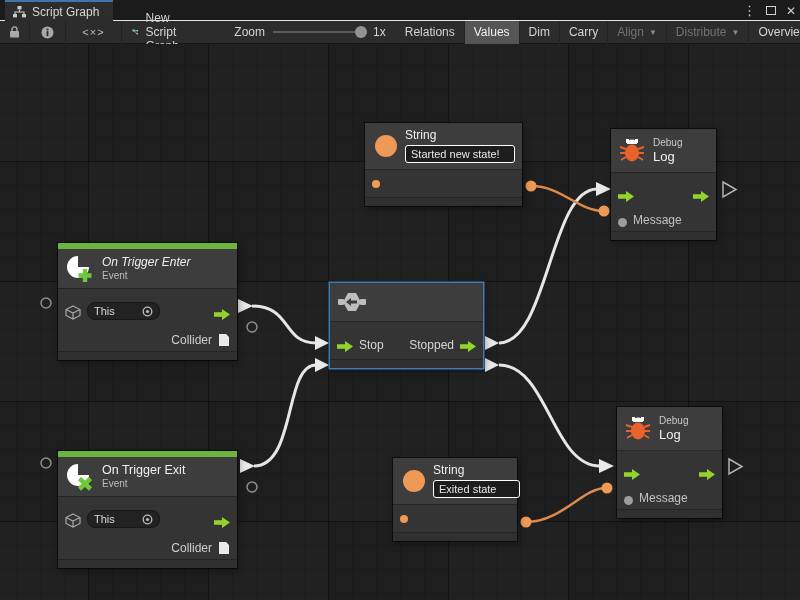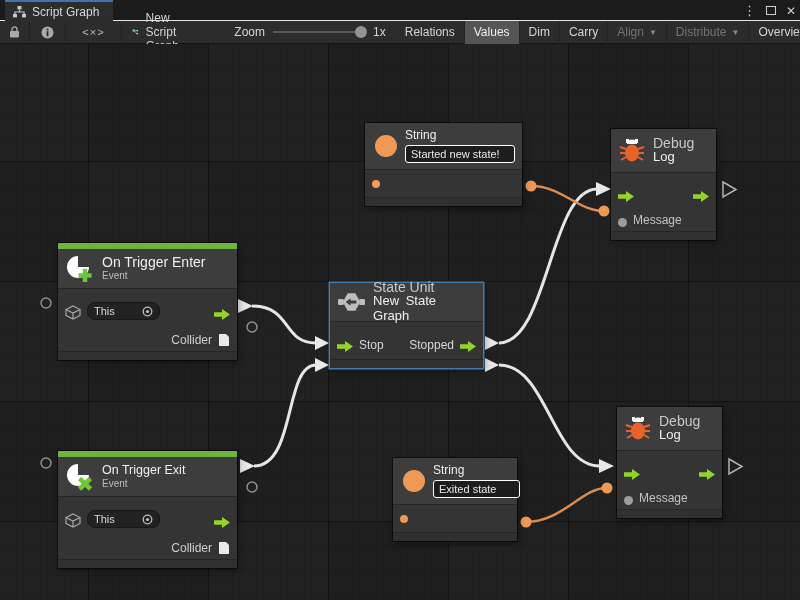--- a/index.html
+++ b/index.html
@@ -51,21 +51,21 @@
 
   svg.wires { position:absolute; left:0; top:0; width:800px; height:600px; pointer-events:none; }
 
   
   .node { position:absolute; background:#343434; color:#e2e2e2;
           box-shadow:0 0 0 1px rgba(0,0,0,0.55), 2px 3px 7px rgba(0,0,0,0.35); }
   .node.selected { box-shadow:0 0 0 1.5px #3e7cb2, 2px 3px 7px rgba(0,0,0,0.35); }
   .stripe { height:6px; background:#6db33f; }
   .nhead { background:#3d3d3d; border-bottom:1px solid #262626; display:flex; align-items:center;
            gap:8px; padding:5px 8px; }
-  .nhead .kind { font-size:14px; color:#c9c9c9; line-height:12px; }
+  .nhead .kind { font-size:10px; color:#c9c9c9; line-height:12px; }
   .nhead .title { font-size:13px; color:#efefef; line-height:15px; }
   .nhead .subtitle { font-size:10px; color:#bdbdbd; line-height:12px; }
   .nbody { padding:4px 7px; }
   .nfoot { height:9px; background:#303030; border-top:1px solid #262626; }
   .prow { display:flex; align-items:flex-end; gap:6px; font-size:12px; color:#d6d6d6; }
   .prow .grow { flex:1; }
   .valuefield { background:#1d1d1d; border:1px solid #ffffff; border-radius:3px; color:#e8e8e8;
                 font-size:11px; padding:1px 5px; line-height:14px; }
   .thisfield { background:#222222; border:1px solid #171717; border-radius:8px; color:#d9d9d9;
                font-size:11px; padding:1px 6px; display:flex; align-items:center; gap:14px;
@@ -254,21 +254,21 @@
   <div class="stripe"></div>
   <div class="nhead" style="height:40px;">
     <svg width="28" height="28" viewBox="0 0 28 28">
       <path d="M12 1 a11 11 0 1 0 11 11 h-11 z" fill="#ffffff"></path>
       <g stroke="#6dc93a" stroke-width="4.5">
             <line x1="19" y1="14" x2="19" y2="27"></line>
             <line x1="12.5" y1="20.5" x2="25.5" y2="20.5"></line>
           </g>
     </svg>
     <div>
-      <div class="title" style="font-size:14px;">On Trigger Enter</div>
+      <div class="title" style="font-size:12px;font-style:italic;">On Trigger Enter</div>
       <div class="subtitle">Event</div>
     </div>
   </div>
   <div class="nbody">
     <div class="prow" style="height:27px;">
       <svg width="16" height="15" viewBox="0 0 16 15">
         <path d="M8 1 L15 4.5 V10.5 L8 14 L1 10.5 V4.5 Z M1 4.5 L8 8 L15 4.5 M8 8 V14" fill="none" stroke="#a9a9a9" stroke-width="1.2"></path>
       </svg>
       <div class="thisfield" style="width:73px;">
         <span>This</span>
@@ -294,24 +294,20 @@
 </div>
 
 <div class="node selected" style="left:330px; top:283px; width:153px;">
   <div class="nhead" style="height:39px;">
     <svg width="28" height="24" viewBox="0 0 28 24">
       <rect x="0" y="9" width="6" height="6" rx="1" fill="#bdbdbd"></rect>
       <rect x="22" y="9" width="6" height="6" rx="1" fill="#bdbdbd"></rect>
       <path d="M10 3 H18 L23 12 L18 21 H10 L5 12 Z" fill="#bdbdbd"></path>
       <path d="M19 10.5 V13.5 H13 V16 L8 12 L13 8 V10.5 Z" fill="#3d3d3d"></path>
     </svg>
-    <div>
-      <div class="kind">State Unit</div>
-      <div class="title ws">New State Graph</div>
-    </div>
   </div>
   <div class="nbody" style="padding:7px 7px;">
     <div class="prow" style="height:23px;">
       <svg width="16" height="11" viewBox="0 0 16 11">
             <polygon points="0,3.2 8,3.2 8,0 16,5.5 8,11 8,7.8 0,7.8" fill="#93d42c"></polygon>
           </svg>
       <span>Stop</span>
       <span class="grow"></span>
       <span>Stopped</span>
       <svg width="16" height="11" viewBox="0 0 16 11">

